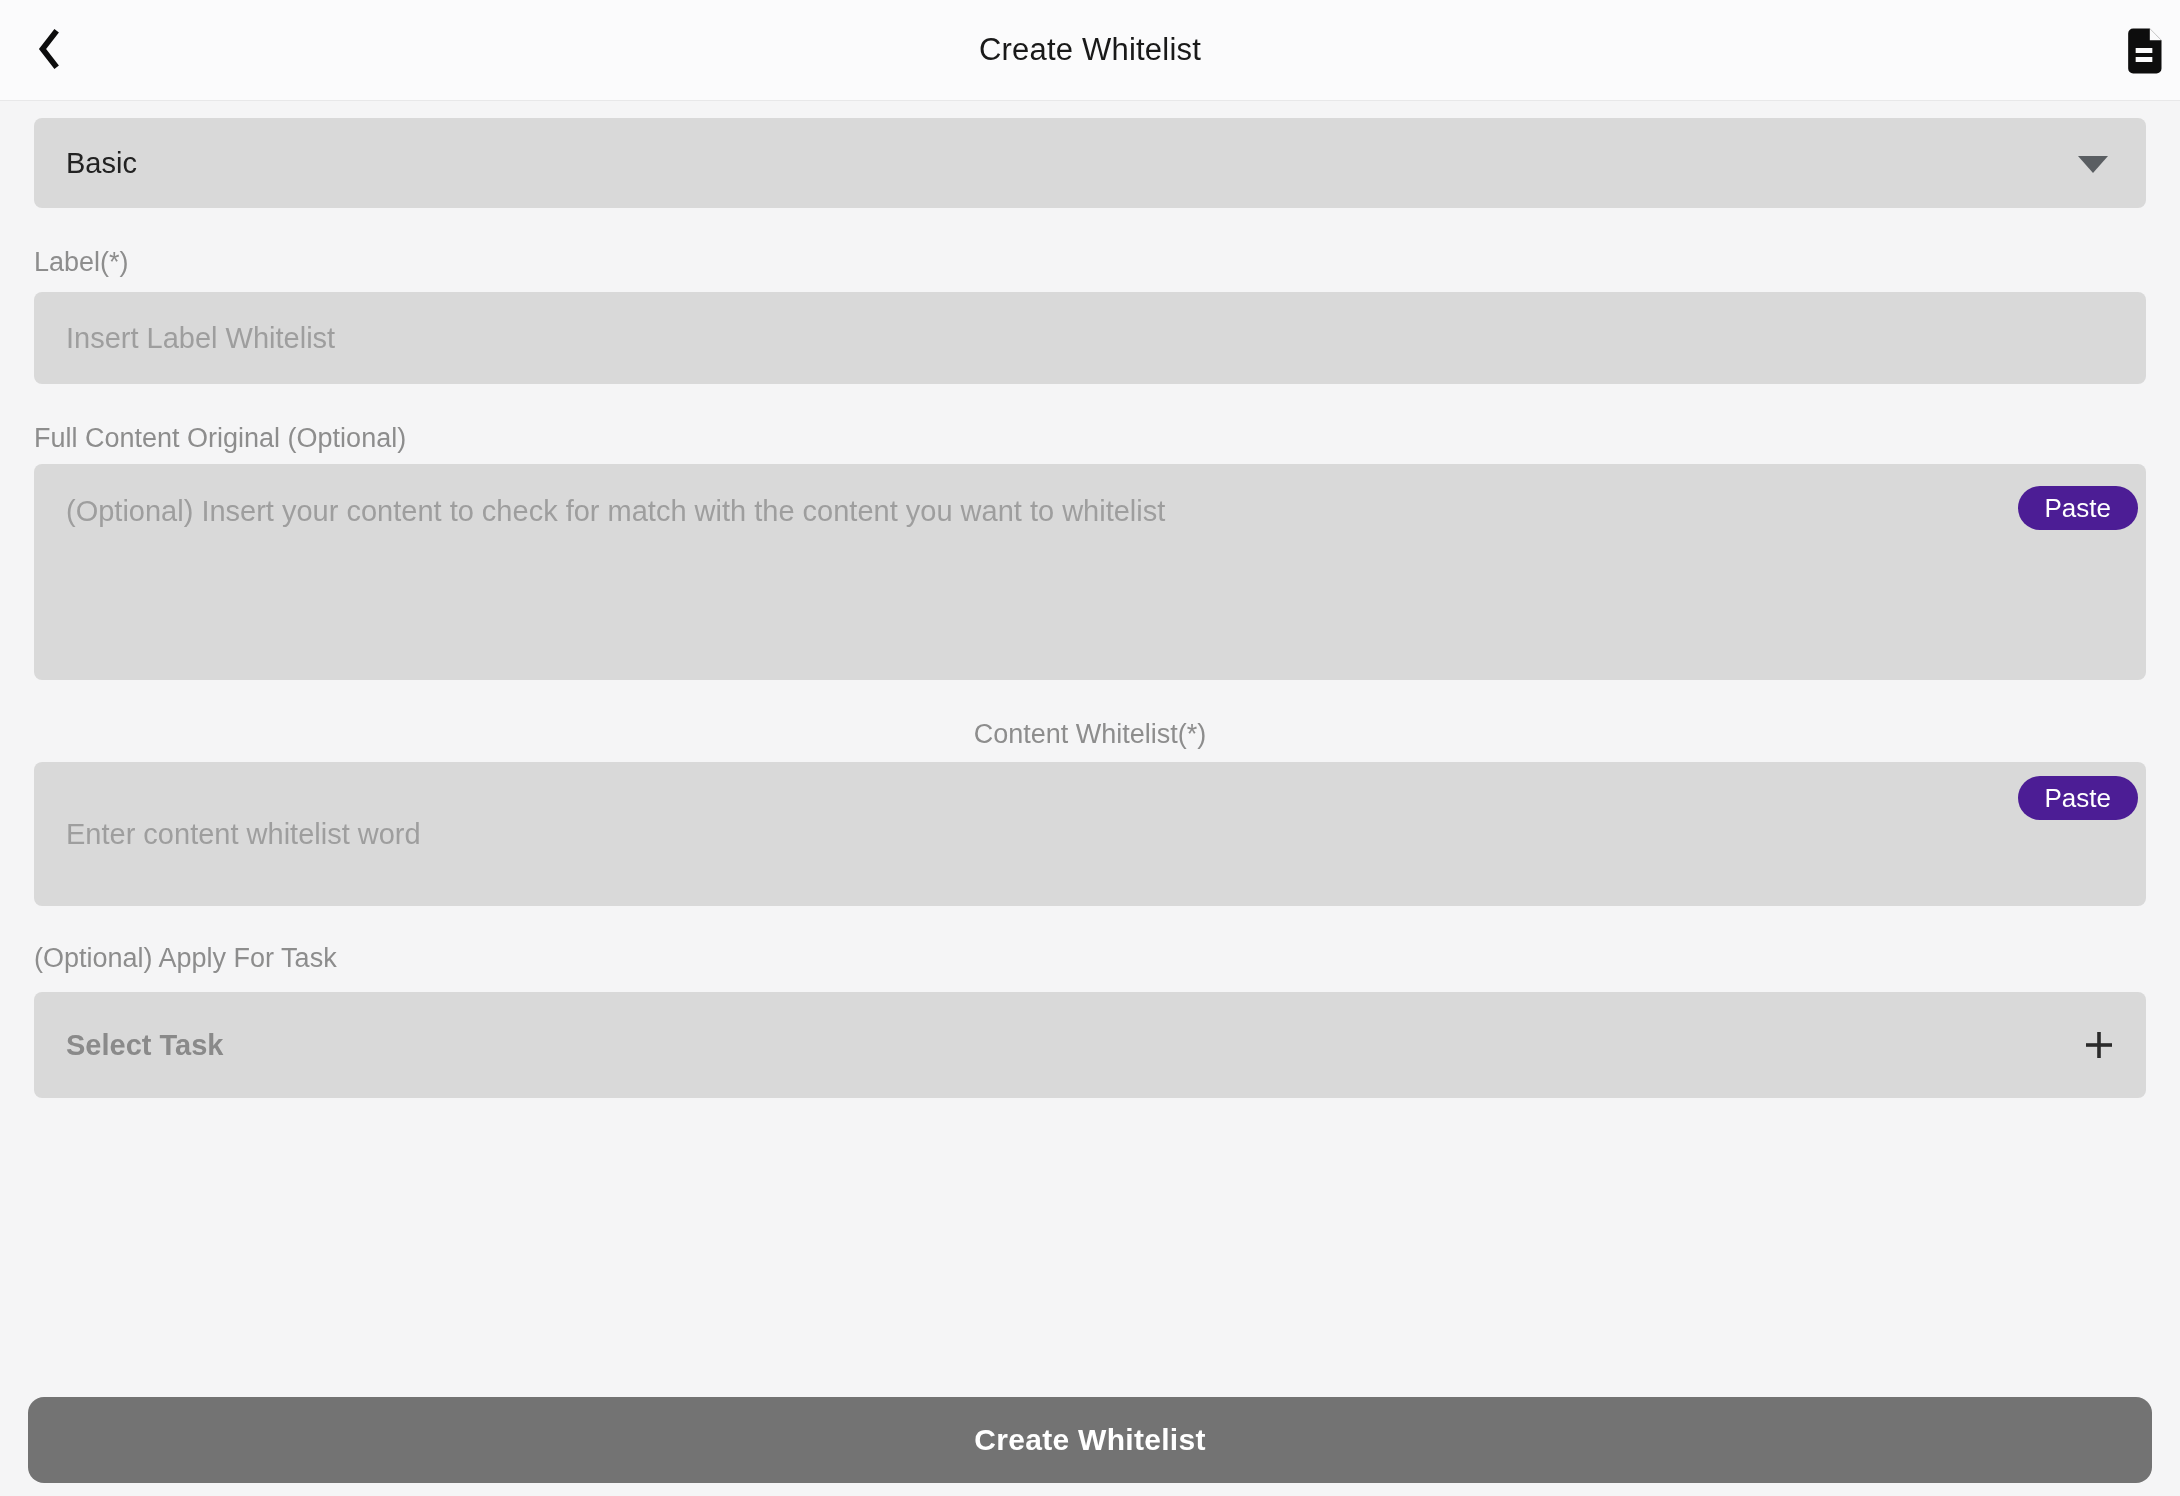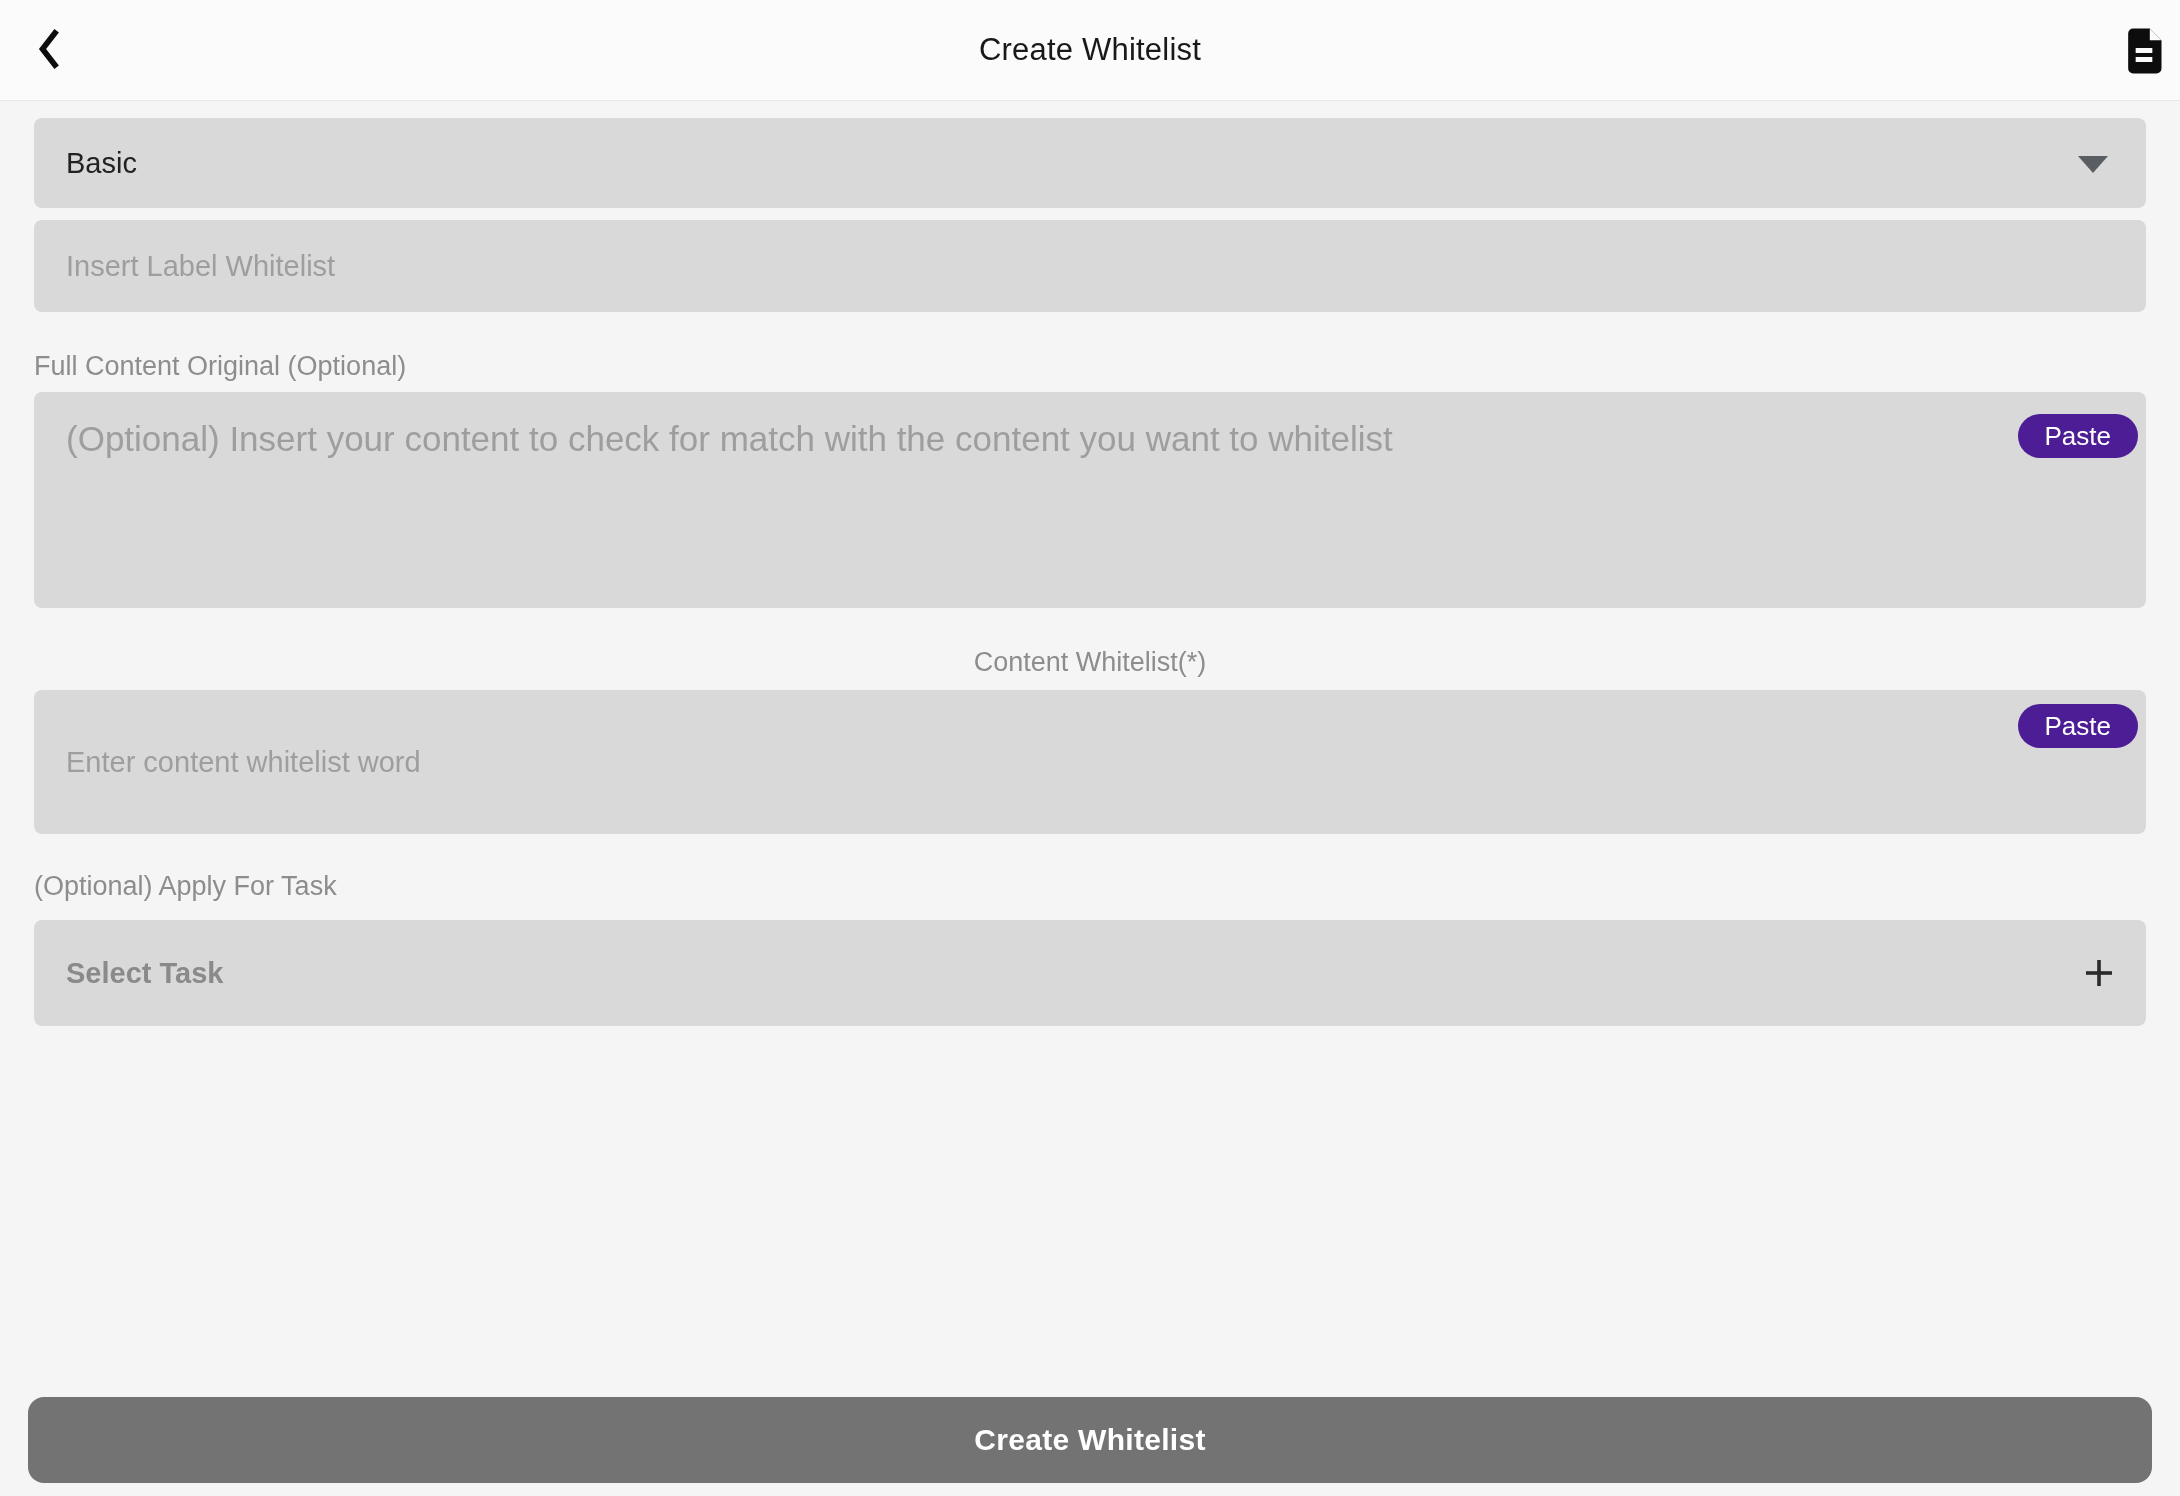--- a/index.html
+++ b/index.html
@@ -119,21 +119,21 @@
   .textarea-box { margin-top: 8px; height: 216px; }
   .textarea-box textarea {
     width: 100%;
     height: 100%;
     background: transparent;
     border: none;
     outline: none;
     resize: none;
     padding: 28px 180px 8px 32px;
     font-family: "Liberation Sans", sans-serif;
-    font-size: 35px;
+    font-size: 29px;
     line-height: 38px;
     color: #222222;
   }
 
   .input-tall { margin-top: 10px; height: 144px; display: flex; align-items: center; }
 
   .paste-btn {
     position: absolute;
     right: 8px;
     height: 44px;
@@ -215,20 +215,21 @@
   </button>
 </header>
 
 <main class="content">
 
   <div class="box select-box">
     <span class="select-value">Basic</span>
     <span class="caret-down"></span>
   </div>
 
+  <div class="field-label lbl-2">Label(*)</div>
   <div class="box input-box">
     <input type="text" placeholder="Insert Label Whitelist" style="">
   </div>
 
   <div class="field-label lbl-3">Full Content Original (Optional)</div>
   <div class="box textarea-box">
     <textarea placeholder="(Optional) Insert your content to check for match with the content you want to whitelist" style=""></textarea>
     <button class="paste-btn paste-top">Paste</button>
   </div>
 

